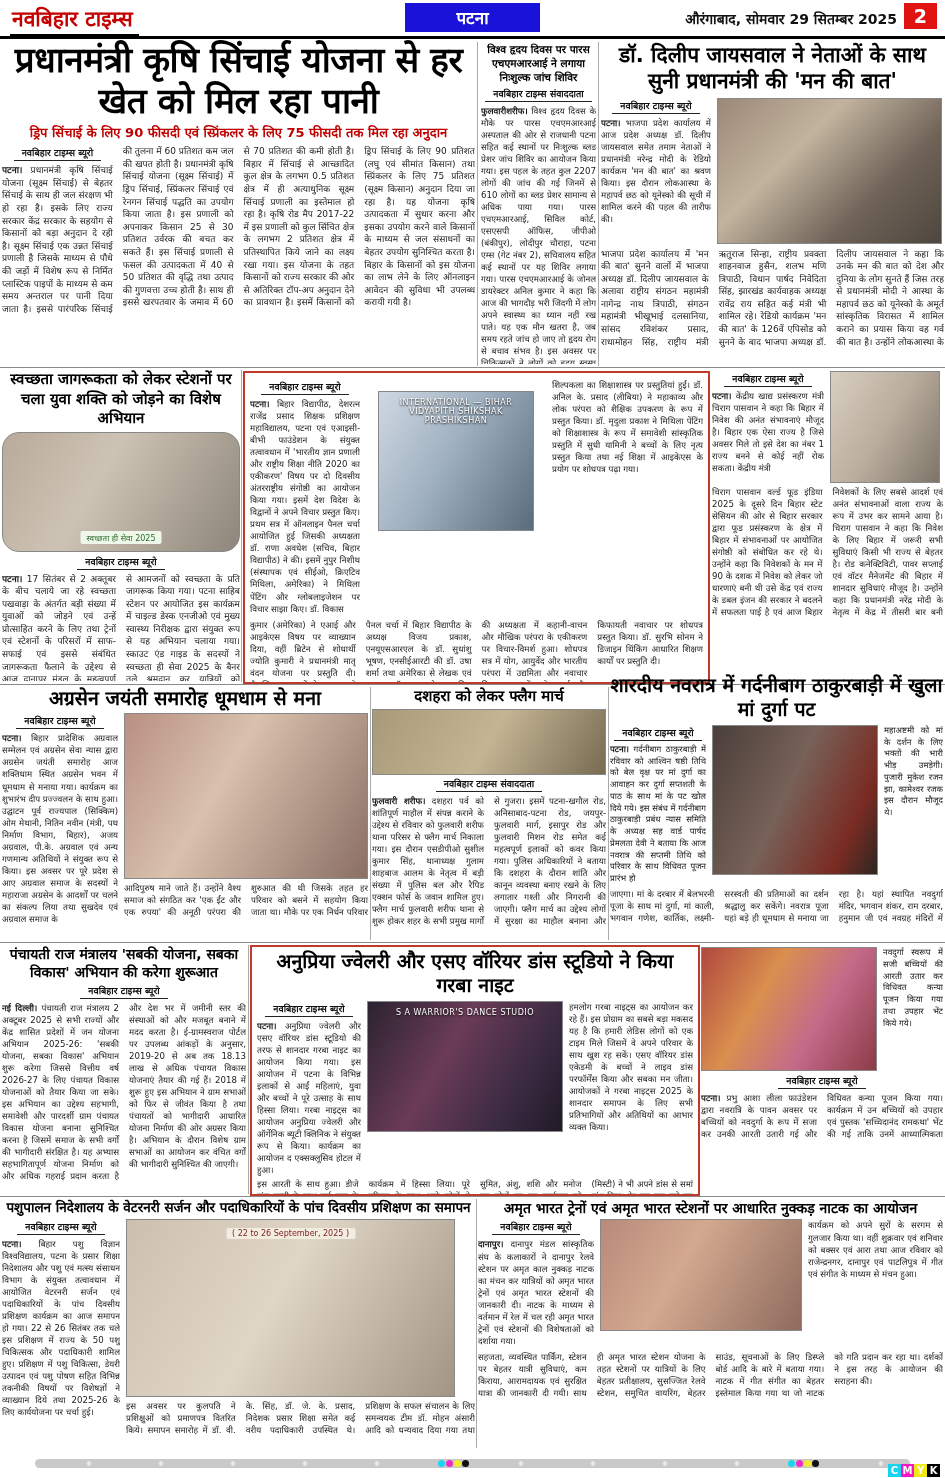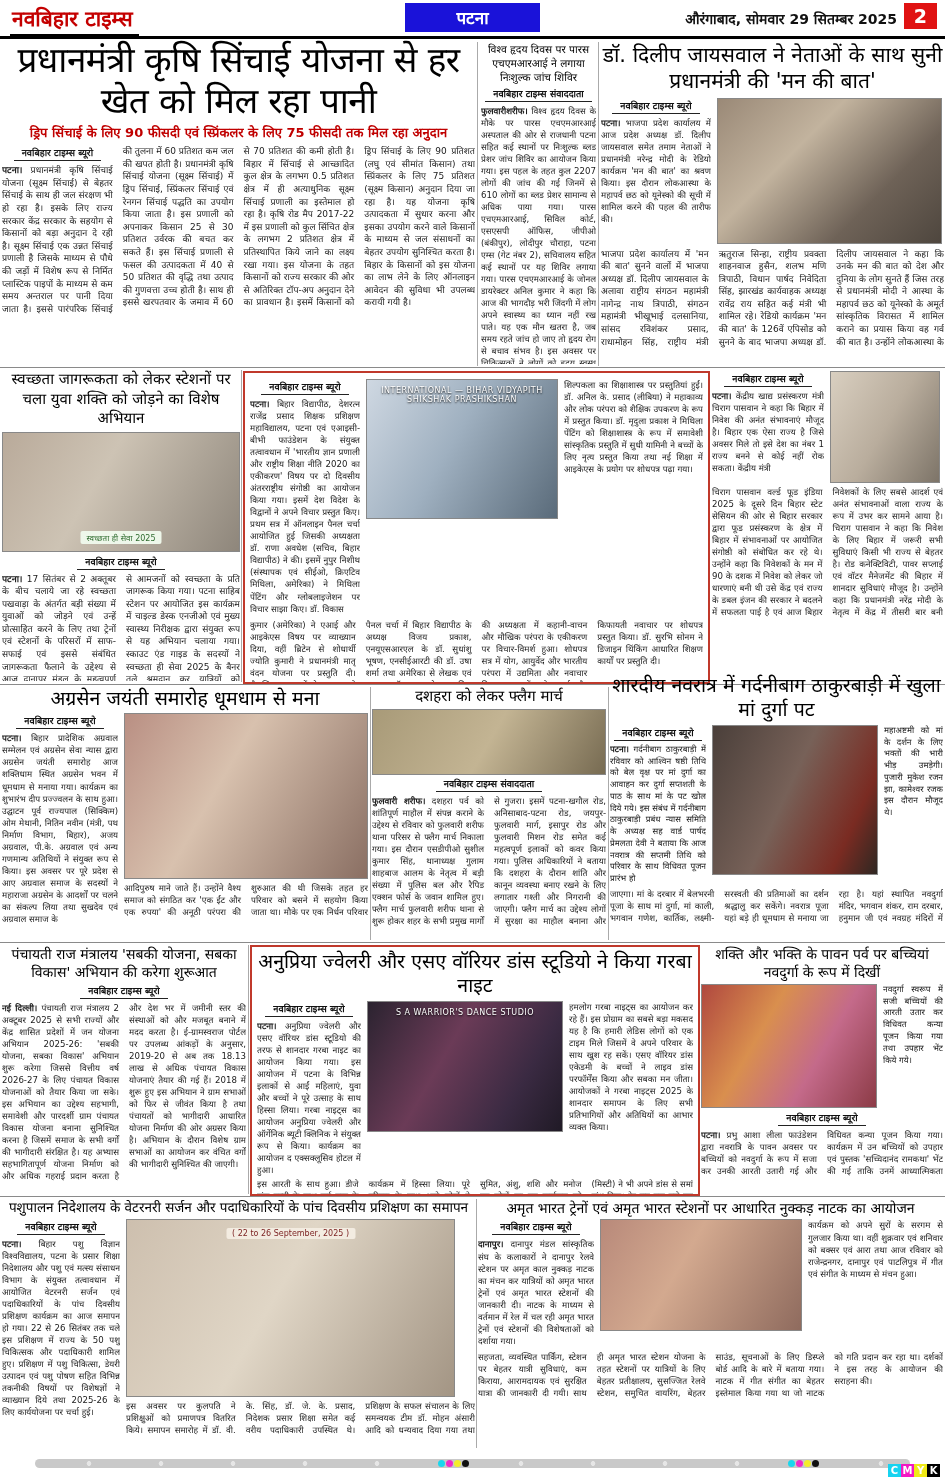--- a/index.html
+++ b/index.html
@@ -10,21 +10,21 @@
   .paper-name{position:absolute;left:10px;top:4px;font-size:21px;font-weight:bold;color:#c40000;
               border-bottom:3px solid #000;padding:0 6px 2px 2px;}
   .city-box{position:absolute;left:405px;top:3px;width:135px;text-align:center;background:#1a12d9;
             color:#fff;font-size:17px;font-weight:bold;padding:3px 0;}
   .date-line{position:absolute;right:48px;top:9px;font-size:14px;font-weight:bold;}
   .page-badge{position:absolute;right:8px;top:3px;background:#e01212;color:#fff;font-size:19px;
               font-weight:bold;padding:2px 10px;}
   .mast-rule{position:absolute;left:0;top:36px;width:945px;height:3px;border-top:3px solid #000;}
   
   .art{position:absolute;overflow:hidden;}
-  .hl{font-weight:normal;text-align:center;color:#000;margin:0 0 2px;}
+  .hl{font-weight:bold;text-align:center;color:#000;margin:0 0 2px;}
   .hl-xxl{font-size:35px;line-height:1.16;letter-spacing:-.5px;}
   .hl-xl{font-size:21px;line-height:1.25;}
   .hl-lg{font-size:19.5px;line-height:1.25;}
   .hl-ml{font-size:17px;line-height:1.28;}
   .hl-md{font-size:15px;line-height:1.3;}
   .hl-sm{font-size:14px;line-height:1.32;}
   .hl-s2{font-size:13.5px;line-height:1.32;}
   .hl-xs{font-size:10.5px;line-height:1.35;}
   .subhead{color:#c00000;font-weight:bold;text-align:center;font-size:13px;margin:2px 0 4px;}
   .byline{font-size:9.3px;font-weight:bold;text-align:center;margin:1px 0 3px;}
@@ -39,21 +39,21 @@
   .colL{flex:0 0 auto;}
   .redbox{border:2px solid #c0392b;padding:3px 5px;}
   
   .photo{position:relative;flex:0 0 auto;border:1px solid #888;box-sizing:border-box;}
   .photo-label{position:absolute;top:6px;left:0;right:0;text-align:center;color:#fff;font-size:8px;
                letter-spacing:.5px;text-shadow:0 1px 2px #000;}
   .photo-chip{position:absolute;bottom:7px;left:50%;transform:translateX(-50%);background:#eef7ea;
               color:#2e6b2e;font-size:8px;padding:1px 6px;border-radius:2px;white-space:nowrap;}
   .ph-crowd{background:linear-gradient(135deg,#9a8977,#c2b39e 35%,#6e6257 70%,#4e463e);}
   .ph-podium{background:linear-gradient(120deg,#cfd8e2,#9fb0c0 45%,#5a6b7a);}
-  .ph-station{background:linear-gradient(120deg,#b9aa9a,#cdc3b4 40%,#8e867b);}
+  .ph-station{background:linear-gradient(120deg,#b9aa9a,#cdc3b4 40%,#8e867b);border-radius:17px;}
   .ph-stage{background:linear-gradient(120deg,#d9cfc0,#b9ad9d 50%,#7d7468);}
   .ph-ceremony{background:linear-gradient(120deg,#b98f83,#d8c1ae 40%,#8a6f63);}
   .ph-police{background:linear-gradient(120deg,#a89a78,#c3b493 50%,#776b52);}
   .ph-temple{background:linear-gradient(115deg,#4a3f3a,#776158 45%,#7a2b22 80%,#2e2722);}
   .ph-night{background:linear-gradient(120deg,#2b2330,#6b3b57 40%,#3a2a42 75%,#201a26);}
   .ph-girls{background:linear-gradient(120deg,#b0483f,#d98f4e 35%,#c46a8a 65%,#8c3b46);}
   .ph-training{background:linear-gradient(120deg,#cdbfae,#e0d6c6 45%,#a39584);}
   .ph-drama{background:linear-gradient(120deg,#b8897a,#d3a98f 40%,#8f6b5e);}
   
   .hsep{position:absolute;left:0;width:945px;border-top:1px solid #8a8a8a;}
@@ -147,21 +147,21 @@
 
   <section class="art redbox" style="left:243px;top:371px;width:453px;height:303px">
     <div class="row" style="margin-top:3px">
       <div class="colL" style="width:110px">
         <div class="byline"><span>नवबिहार टाइम्स ब्यूरो</span></div>
         <div class="bt bt-sm">
           <span class="dl">पटना।</span>
           <span>बिहार विद्यापीठ, देशरत्न राजेंद्र प्रसाद शिक्षक प्रशिक्षण महाविद्यालय, पटना एवं एआइसी-बीभी फाउंडेशन के संयुक्त तत्वावधान में 'भारतीय ज्ञान प्रणाली और राष्ट्रीय शिक्षा नीति 2020 का एकीकरण' विषय पर दो दिवसीय अंतरराष्ट्रीय संगोष्ठी का आयोजन किया गया। इसमें देश विदेश के विद्वानों ने अपने विचार प्रस्तुत किए। प्रथम सत्र में ऑनलाइन पैनल चर्चा आयोजित हुई जिसकी अध्यक्षता डॉ. राणा अवधेश (सचिव, बिहार विद्यापीठ) ने की। इसमें नुपुर निशीथ (संस्थापक एवं सीईओ, क्रिएटिव मिथिला, अमेरिका) ने मिथिला पेंटिंग और ग्लोबलाइजेशन पर विचार साझा किए। डॉ. विकास</span>
         </div>
       </div>
-      <figure class="photo ph-podium" style="width:192px;height:140px;margin:0">
+      <figure class="photo ph-podium" style="width:156px;height:140px;margin:12px">
         <figcaption class="photo-label">INTERNATIONAL — BIHAR VIDYAPITH SHIKSHAK PRASHIKSHAN</figcaption>
       </figure>
       <div class="bt bt-sm" style="flex:1">
         <span>शिल्पकला का शिक्षाशास्त्र पर प्रस्तुतियां हुईं। डॉ. अनिल के. प्रसाद (लीबिया) ने महाकाव्य और लोक परंपरा को शैक्षिक उपकरण के रूप में प्रस्तुत किया। डॉ. मृदुला प्रकाश ने मिथिला पेंटिंग को शिक्षाशास्त्र के रूप में समावेशी सांस्कृतिक प्रस्तुति में सुधी यामिनी ने बच्चों के लिए नृत्य प्रस्तुत किया तथा नई शिक्षा में आइकेएस के प्रयोग पर शोधपत्र पढ़ा गया।</span>
       </div>
     </div>
     <div class="bt c4 bt-sm" style="margin-top:4px;height:112px">
       <span>कुमार (अमेरिका) ने एआई और आइकेएस विषय पर व्याख्यान दिया, वहीं ब्रिटेन से शोधार्थी ज्योति कुमारी ने प्रधानमंत्री मातृ वंदन योजना पर प्रस्तुति दी। शैक्षणिक नवाचारों के माध्यम से शिक्षा की पुनर्कल्पना विषय पर पैनल चर्चा में बिहार विद्यापीठ के अध्यक्ष विजय प्रकाश, एनयूएसआरएल के डॉ. सुधांशु भूषण, एनसीईआरटी की डॉ. उषा शर्मा तथा अमेरिका से लेखक एवं पत्रकार डॉ. शरद मोहन शामिल हुए। इसके अतिरिक्त श्री स्नेहाशीष की अध्यक्षता में कहानी-वाचन और मौखिक परंपरा के एकीकरण पर विचार-विमर्श हुआ। शोधपत्र सत्र में योग, आयुर्वेद और भारतीय परंपरा में उद्यमिता और नवाचार विषयक सत्र में प्रमोद कर्ण और राजेश कुमार ने जुगाड़ और किफायती नवाचार पर शोधपत्र प्रस्तुत किया। डॉ. सुरभि सोनम ने डिजाइन थिंकिंग आधारित शिक्षण कार्यों पर प्रस्तुति दी।</span>
     </div>
   </section>
@@ -256,21 +256,20 @@
       <div class="bt bt-sm" style="flex:1">
         <span>हमलोग गरबा नाइट्स का आयोजन कर रहे हैं। इस प्रोग्राम का सबसे बड़ा मकसद यह है कि हमारी लेडिस लोगों को एक टाइम मिले जिसमें वे अपने परिवार के साथ खुश रह सकें। एसए वॉरियर डांस एकेडमी के बच्चों ने लाइव डांस परफॉर्मेंस किया और सबका मन जीता। आयोजकों ने गरबा नाइट्स 2025 के शानदार समापन के लिए सभी प्रतिभागियों और अतिथियों का आभार व्यक्त किया।</span>
       </div>
     </div>
     <div class="bt c4" style="margin-top:3px;height:58px;font-size:8.5px">
       <span>इस आरती के साथ हुआ। डीजे डांस मस्ती के साथ कई तरह के कार्यक्रमों का लुत्फ उठाते हुए सभी ने पूरे उत्साह के साथ इस कार्यक्रम में हिस्सा लिया। पूरे परिवार के साथ आये लोगों ने जमकर मस्ती की और सबका मन मोह लिया। मनीष, अमित, सुमित, अंशु, शशि और मनोज उन लोगों का इस कार्यक्रम को सफल बनाने में बड़ा योगदान रहा। अनुप्रिया ज्वेलर्स की अनुप्रिया (मिस्टी) ने भी अपने डांस से समां बांध दिया। देर रात तक चले इस कार्यक्रम में गरबा की शानदार प्रस्तुतियों ने सबका मन मोह लिया।</span>
     </div>
   </section>
 
   <section class="art" style="left:701px;top:945px;width:242px;height:247px">
-    <h2 class="hl hl-sm">शक्ति और भक्ति के पावन पर्व पर बच्चियां नवदुर्गा के रूप में दिखीं</h2>
     <div class="row" style="margin-top:2px">
       <figure class="photo ph-girls" style="width:176px;height:124px;margin:0"></figure>
       <div class="bt" style="flex:1;font-size:8.4px">
         <span>नवदुर्गा स्वरूप में सजी बच्चियों की आरती उतार कर विधिवत कन्या पूजन किया गया तथा उपहार भेंट किये गये।</span>
       </div>
     </div>
     <div class="byline" style="margin-top:3px"><span>नवबिहार टाइम्स ब्यूरो</span></div>
     <div class="bt c2 bt-sm" style="height:60px">
       <span class="dl">पटना।</span>
       <span>प्रभु आशा लीला फाउंडेशन द्वारा नवरात्रि के पावन अवसर पर बच्चियों को नवदुर्गा के रूप में सजा कर उनकी आरती उतारी गई और विधिवत कन्या पूजन किया गया। कार्यक्रम में उन बच्चियों को उपहार एवं पुस्तक 'सच्चिदानंद रामकथा' भेंट की गई ताकि उनमें आध्यात्मिकता और संस्कृति के प्रति गहरा जुड़ाव हो। साथ ही इस अवसर पर ऐश्वर्या फाउंडेशन को समाजसेवा के क्षेत्र में उल्लेखनीय योगदान हेतु सम्मानित भी किया गया। कार्यक्रम में उन बच्चियों के उज्ज्वल भविष्य की कामना पर उन सभी को धार्मिक पुस्तकें दी गईं।</span>

